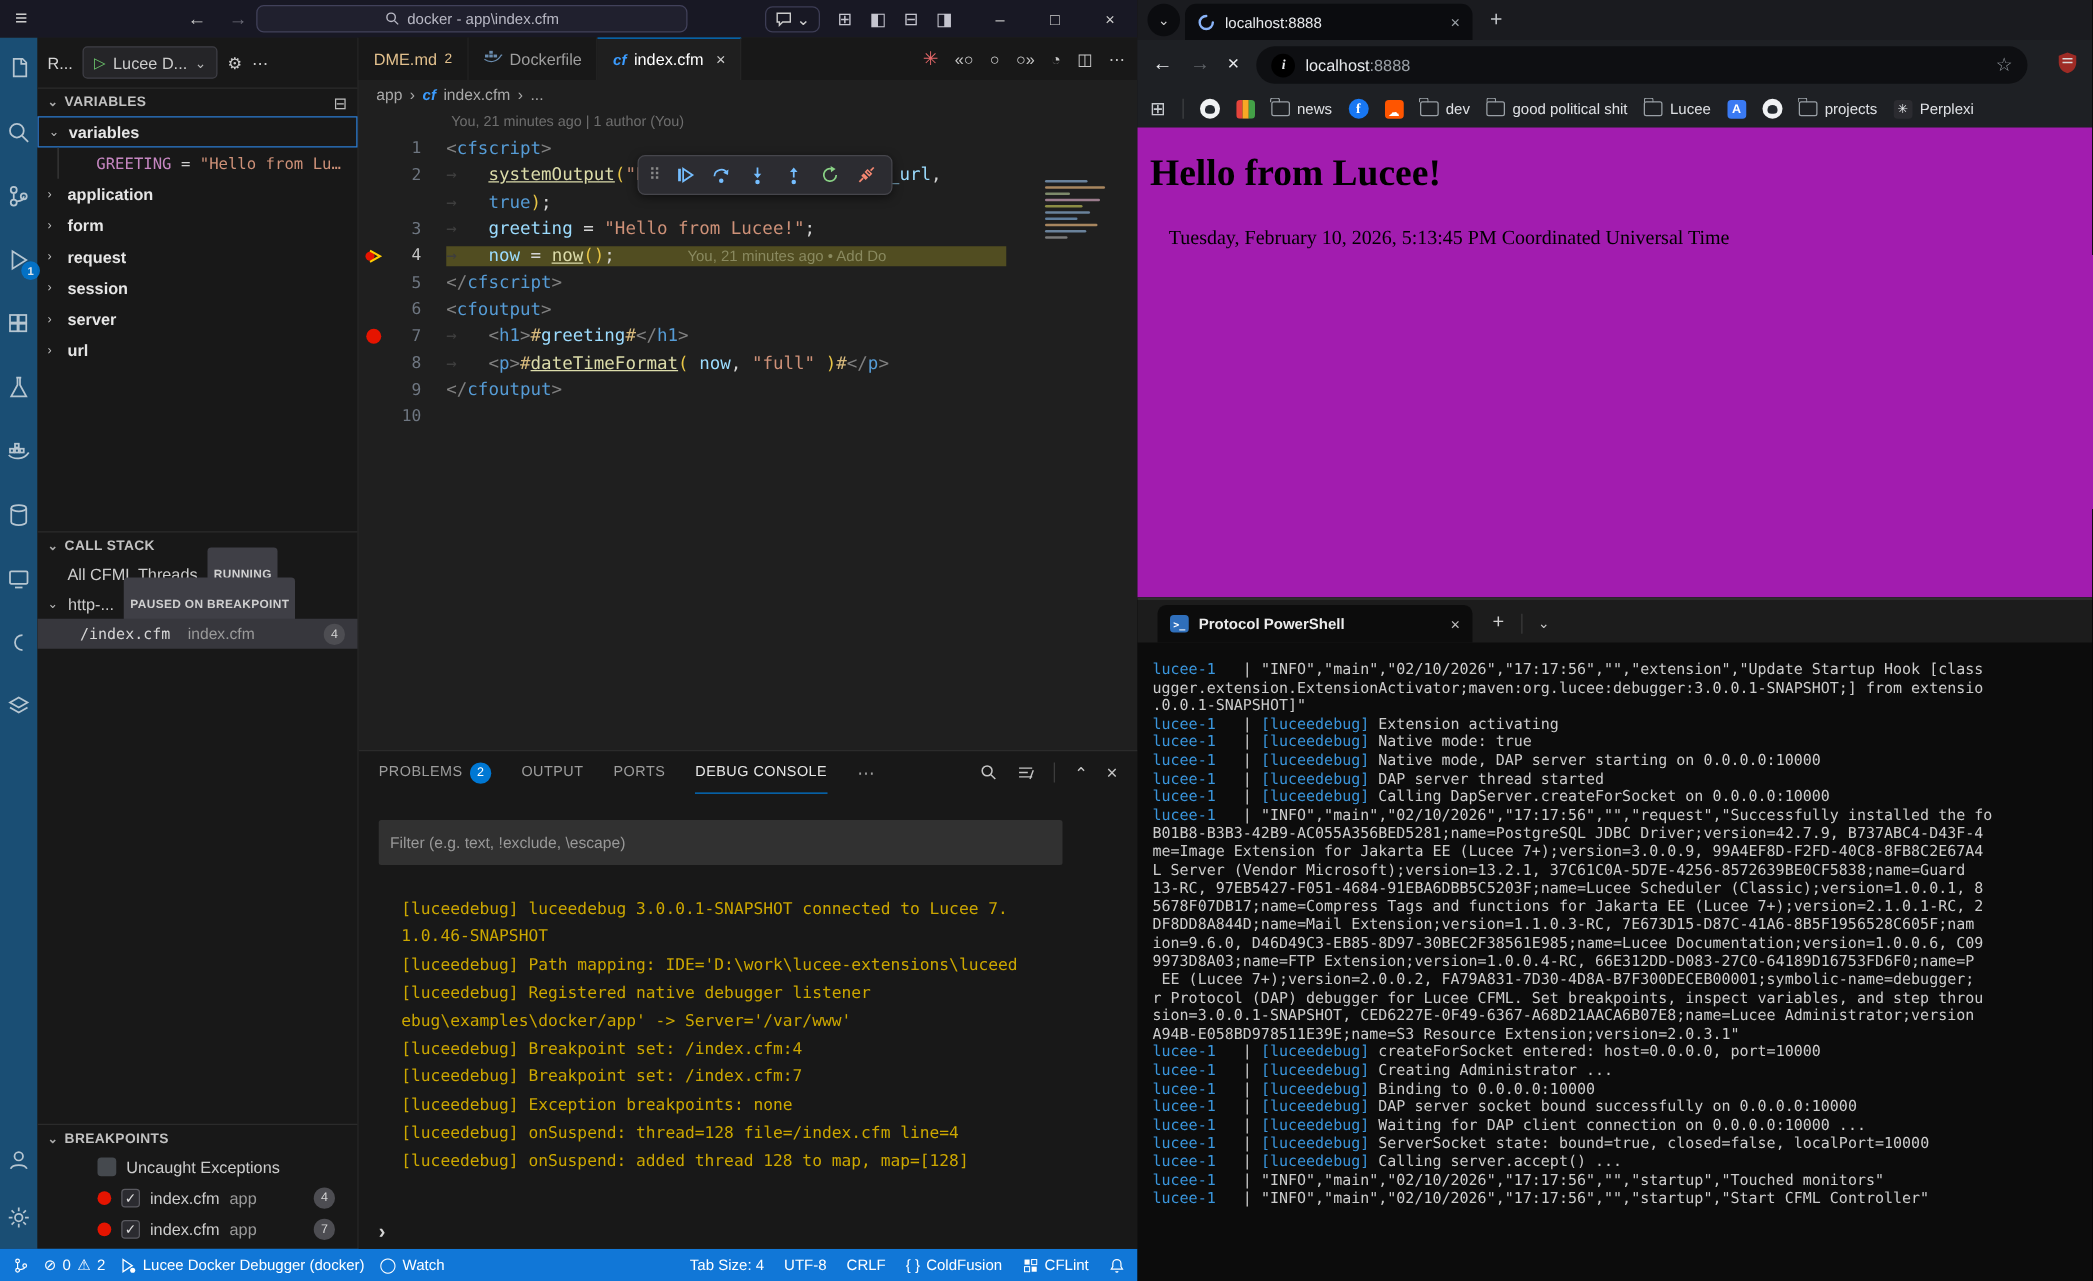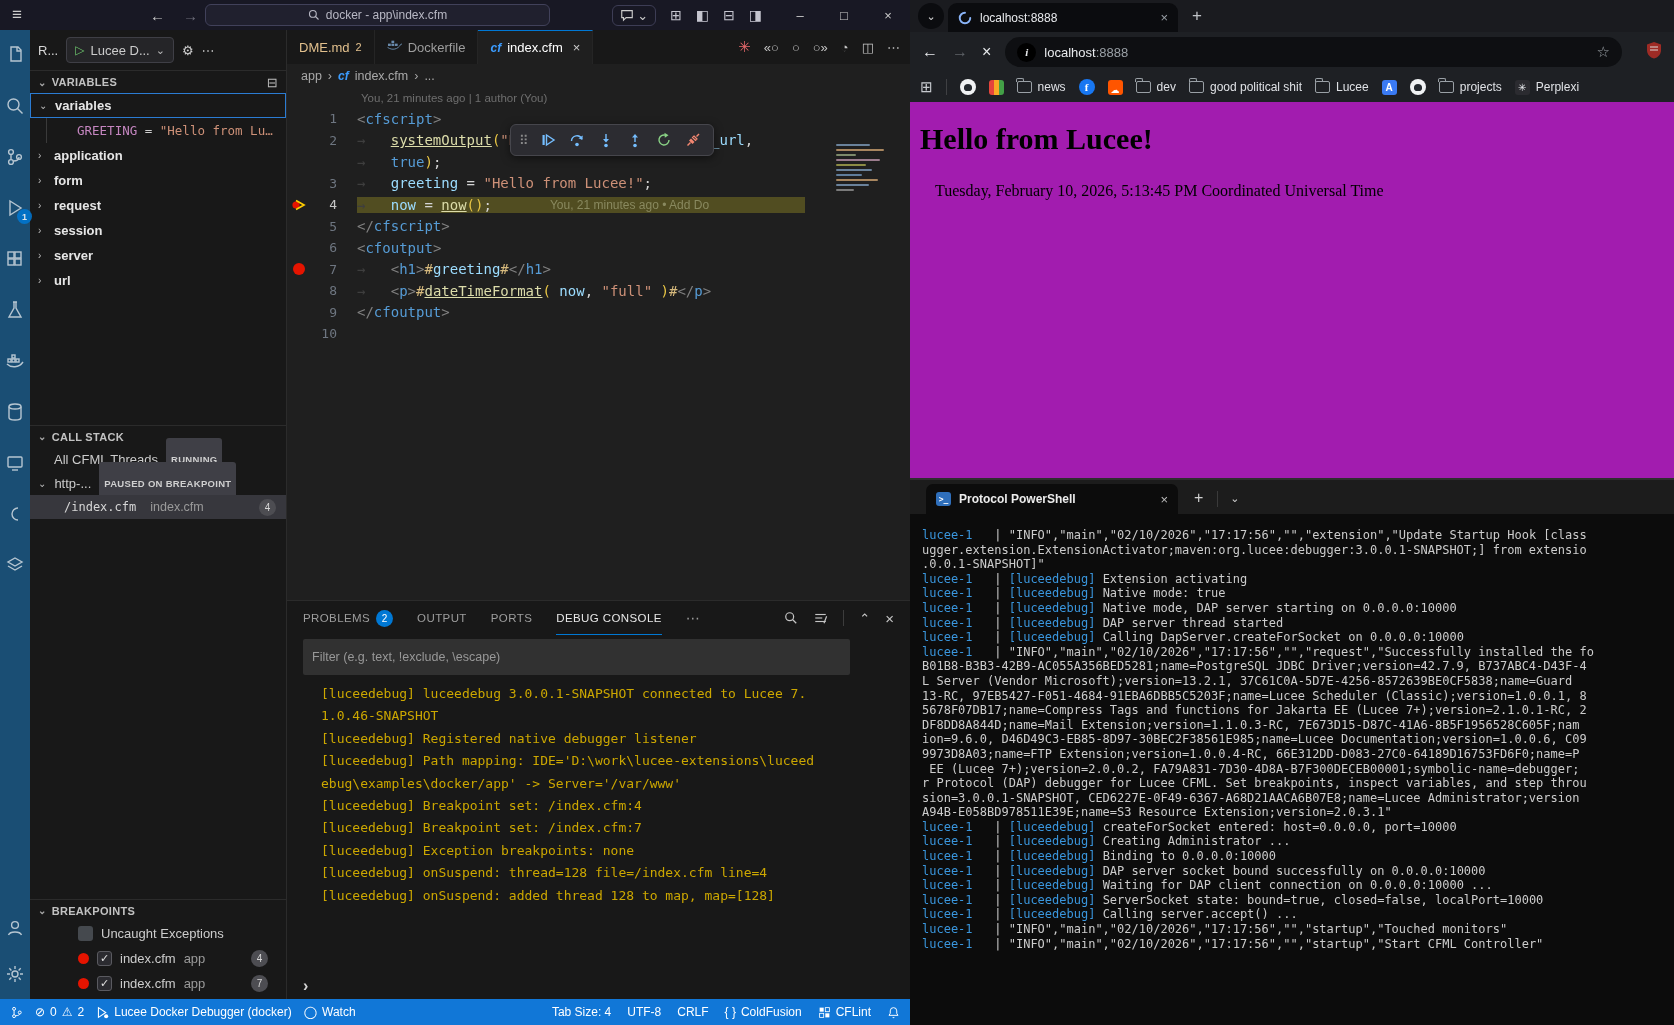--- a/index.html
+++ b/index.html
@@ -88,21 +88,21 @@
   .tk-vr{color:#9cdcfe;} .tk-kw{color:#569cd6;} .tk-op{color:#d4d4d4;} .tk-au{color:#e8c545;}
   .tk-hs{color:#d7ba7d;} .tk-ws{color:#3e3e3e;}
   .debug-toolbar{position:absolute;left:223px;top:36px;height:32px;background:#2c2c31;border:1px solid #46464c;border-radius:6px;
     display:flex;align-items:center;gap:5px;padding:0 8px;box-shadow:0 2px 8px rgba(0,0,0,.5);z-index:5;}
   .dt-grip{color:#8a8a8a;font-size:13px;margin-right:2px;}
   .dt-btn{width:24px;height:24px;display:flex;align-items:center;justify-content:center;}
   .minimap{position:absolute;right:18px;top:56px;width:56px;}
   .minimap .mrow{height:2px;margin-bottom:3px;border-radius:1px;}
 
   
-  .panel{flex:0 0 399px;border-top:1px solid #2b2b2b;background:#181818;display:flex;flex-direction:column;}
+  .panel{flex:0 0 399px;border-top:1px solid #2b2b2b;background:#181818;display:flex;flex-direction:column;gap:17px;}
   .panel-tabs{height:34px;display:flex;align-items:center;padding:0 16px;gap:24px;flex:0 0 34px;}
   .ptab{font-size:11.5px;color:#9d9d9d;letter-spacing:.4px;display:flex;align-items:center;gap:6px;height:100%;}
   .ptab.active{color:#e7e7e7;border-bottom:1px solid #0078d4;}
   .pbadge{background:#0078d4;color:#fff;border-radius:50%;width:17px;height:17px;font-size:10px;display:flex;align-items:center;justify-content:center;}
   .panel-acts{margin-left:auto;display:flex;align-items:center;gap:15px;color:#c5c5c5;}
   .pdivider{width:1px;height:16px;background:#3c3c3c;}
   .filterwrap{height:44px;display:flex;align-items:center;padding:0 60px 0 16px;flex:0 0 44px;}
   .filterbox{flex:1;height:36px;background:#313131;border-radius:2px;display:flex;align-items:center;padding:0 9px;color:#989898;font-size:12.5px;}
   .console{flex:1;overflow:hidden;padding:4px 0 0 34px;font-family:"DejaVu Sans Mono",monospace;font-size:13px;line-height:22.4px;color:#cca700;}
   .console .cline{white-space:pre;}
@@ -587,22 +587,22 @@
               <span style="font-size:13px;">⌃</span>
               <span style="font-size:15px;">×</span>
             </span>
           </div>
           <div class="filterwrap">
             <div class="filterbox">Filter (e.g. text, !exclude, \escape)</div>
           </div>
           <div class="console" id="console-holder">
               <div class="cline">[luceedebug] luceedebug 3.0.0.1-SNAPSHOT connected to Lucee 7.</div>
               <div class="cline">1.0.46-SNAPSHOT</div>
+              <div class="cline">[luceedebug] Path mapping: IDE='D:\work\lucee-extensions\luceed</div>
               <div class="cline">[luceedebug] Registered native debugger listener</div>
-              <div class="cline">[luceedebug] Path mapping: IDE='D:\work\lucee-extensions\luceed</div>
               <div class="cline">ebug\examples\docker/app' -&gt; Server='/var/www'</div>
               <div class="cline">[luceedebug] Breakpoint set: /index.cfm:4</div>
               <div class="cline">[luceedebug] Breakpoint set: /index.cfm:7</div>
               <div class="cline">[luceedebug] Exception breakpoints: none</div>
               <div class="cline">[luceedebug] onSuspend: thread=128 file=/index.cfm line=4</div>
               <div class="cline">[luceedebug] onSuspend: added thread 128 to map, map=[128]</div>
             </div>
           <div class="promptrow">
             <span>›</span>
           </div>
@@ -766,20 +766,21 @@
         <div class="tline"><span class="tk-tb">lucee-1</span><span class="tk-tw">   | </span><span class="tk-tw">"INFO","main","02/10/2026","17:17:56","","extension","Update Startup Hook [class</span></div>
         <div class="tline"><span class="tk-tw">ugger.extension.ExtensionActivator;maven:org.lucee:debugger:3.0.0.1-SNAPSHOT;] from extensio</span></div>
         <div class="tline"><span class="tk-tw">.0.0.1-SNAPSHOT]"</span></div>
         <div class="tline"><span class="tk-tb">lucee-1</span><span class="tk-tw">   | </span><span class="tk-tb">[luceedebug]</span><span class="tk-tw"> Extension activating</span></div>
         <div class="tline"><span class="tk-tb">lucee-1</span><span class="tk-tw">   | </span><span class="tk-tb">[luceedebug]</span><span class="tk-tw"> Native mode: true</span></div>
         <div class="tline"><span class="tk-tb">lucee-1</span><span class="tk-tw">   | </span><span class="tk-tb">[luceedebug]</span><span class="tk-tw"> Native mode, DAP server starting on 0.0.0.0:10000</span></div>
         <div class="tline"><span class="tk-tb">lucee-1</span><span class="tk-tw">   | </span><span class="tk-tb">[luceedebug]</span><span class="tk-tw"> DAP server thread started</span></div>
         <div class="tline"><span class="tk-tb">lucee-1</span><span class="tk-tw">   | </span><span class="tk-tb">[luceedebug]</span><span class="tk-tw"> Calling DapServer.createForSocket on 0.0.0.0:10000</span></div>
         <div class="tline"><span class="tk-tb">lucee-1</span><span class="tk-tw">   | </span><span class="tk-tw">"INFO","main","02/10/2026","17:17:56","","request","Successfully installed the fo</span></div>
         <div class="tline"><span class="tk-tw">B01B8-B3B3-42B9-AC055A356BED5281;name=PostgreSQL JDBC Driver;version=42.7.9, B737ABC4-D43F-4</span></div>
+        <div class="tline"><span class="tk-tw">me=Image Extension for Jakarta EE (Lucee 7+);version=3.0.0.9, 99A4EF8D-F2FD-40C8-8FB8C2E67A4</span></div>
         <div class="tline"><span class="tk-tw">L Server (Vendor Microsoft);version=13.2.1, 37C61C0A-5D7E-4256-8572639BE0CF5838;name=Guard </span></div>
         <div class="tline"><span class="tk-tw">13-RC, 97EB5427-F051-4684-91EBA6DBB5C5203F;name=Lucee Scheduler (Classic);version=1.0.0.1, 8</span></div>
         <div class="tline"><span class="tk-tw">5678F07DB17;name=Compress Tags and functions for Jakarta EE (Lucee 7+);version=2.1.0.1-RC, 2</span></div>
         <div class="tline"><span class="tk-tw">DF8DD8A844D;name=Mail Extension;version=1.1.0.3-RC, 7E673D15-D87C-41A6-8B5F1956528C605F;nam</span></div>
         <div class="tline"><span class="tk-tw">ion=9.6.0, D46D49C3-EB85-8D97-30BEC2F38561E985;name=Lucee Documentation;version=1.0.0.6, C09</span></div>
         <div class="tline"><span class="tk-tw">9973D8A03;name=FTP Extension;version=1.0.0.4-RC, 66E312DD-D083-27C0-64189D16753FD6F0;name=P</span></div>
         <div class="tline"><span class="tk-tw"> EE (Lucee 7+);version=2.0.0.2, FA79A831-7D30-4D8A-B7F300DECEB00001;symbolic-name=debugger;</span></div>
         <div class="tline"><span class="tk-tw">r Protocol (DAP) debugger for Lucee CFML. Set breakpoints, inspect variables, and step throu</span></div>
         <div class="tline"><span class="tk-tw">sion=3.0.0.1-SNAPSHOT, CED6227E-0F49-6367-A68D21AACA6B07E8;name=Lucee Administrator;version</span></div>
         <div class="tline"><span class="tk-tw">A94B-E058BD978511E39E;name=S3 Resource Extension;version=2.0.3.1"</span></div>

